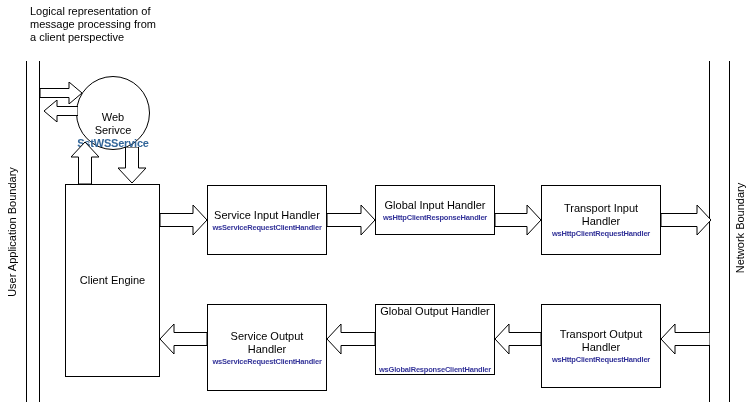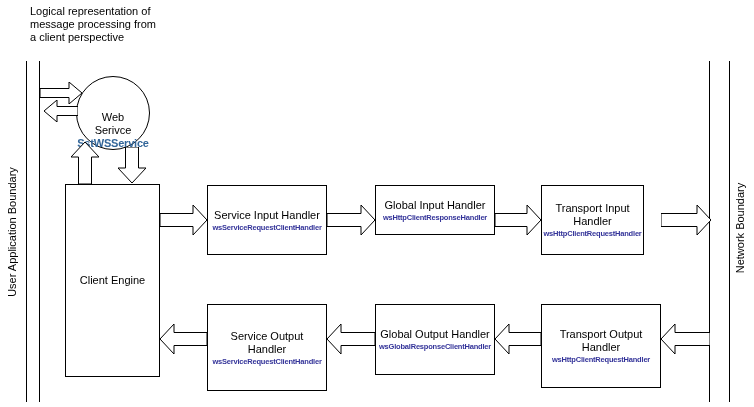--- a/index.html
+++ b/index.html
@@ -61,32 +61,32 @@
     <div class="box-class">wsServiceRequestClientHandler</div>
   </div>
 
   <div class="box" style="left:65px;top:184px;width:95px;height:193px;">
     <div class="box-title">Client Engine</div>
   </div>
   <div class="box" style="left:375px;top:185px;width:120px;height:50px;">
     <div class="box-title">Global Input Handler</div>
     <div class="box-class">wsHttpClientResponseHandler</div>
   </div>
-  <div class="box" style="left:541px;top:185px;width:103px;height:70px;">
+  <div class="box" style="left:541px;top:185px;width:120px;height:70px;">
     <div class="box-title">Transport Input
 Handler</div>
     <div class="box-class">wsHttpClientRequestHandler</div>
   </div>
 
   <div class="box" style="left:207px;top:304px;width:120px;height:87px;">
     <div class="box-title">Service Output
 Handler</div>
     <div class="box-class">wsServiceRequestClientHandler</div>
   </div>
-  <div class="box" style="left:375px;top:304px;width:120px;height:71px;">
+  <div class="box" style="left:375px;top:304px;width:120px;height:71px;justify-content:space-between;">
     <div class="box-title">Global Output Handler</div>
     <div class="box-class">wsGlobalResponseClientHandler</div>
   </div>
   <div class="box" style="left:541px;top:304px;width:120px;height:84px;">
     <div class="box-title">Transport Output
 Handler</div>
     <div class="box-class">wsHttpClientRequestHandler</div>
   </div>
 
   <div class="circle">

